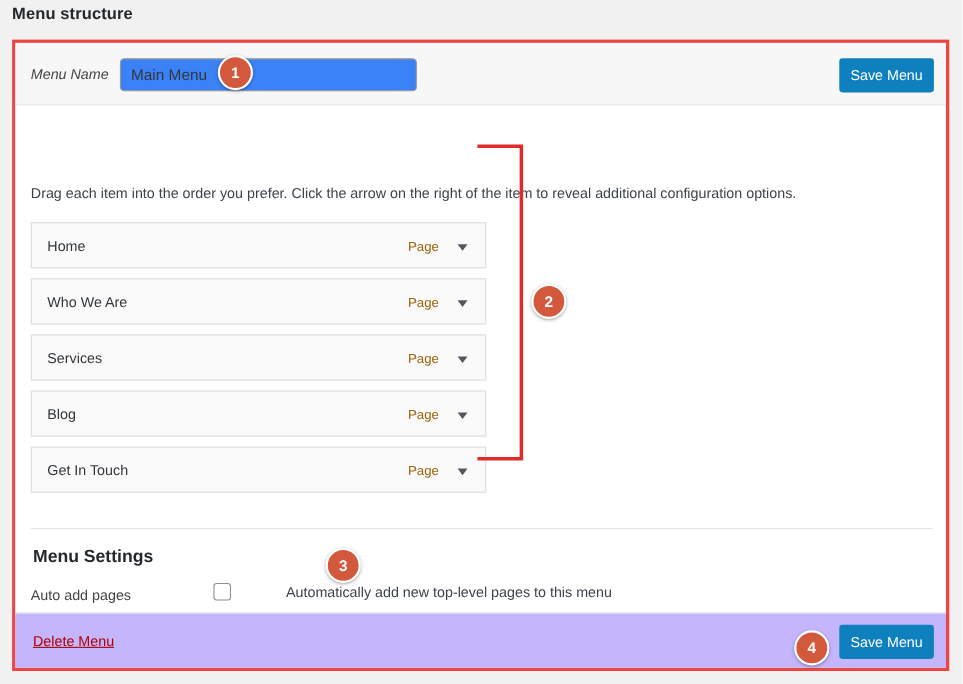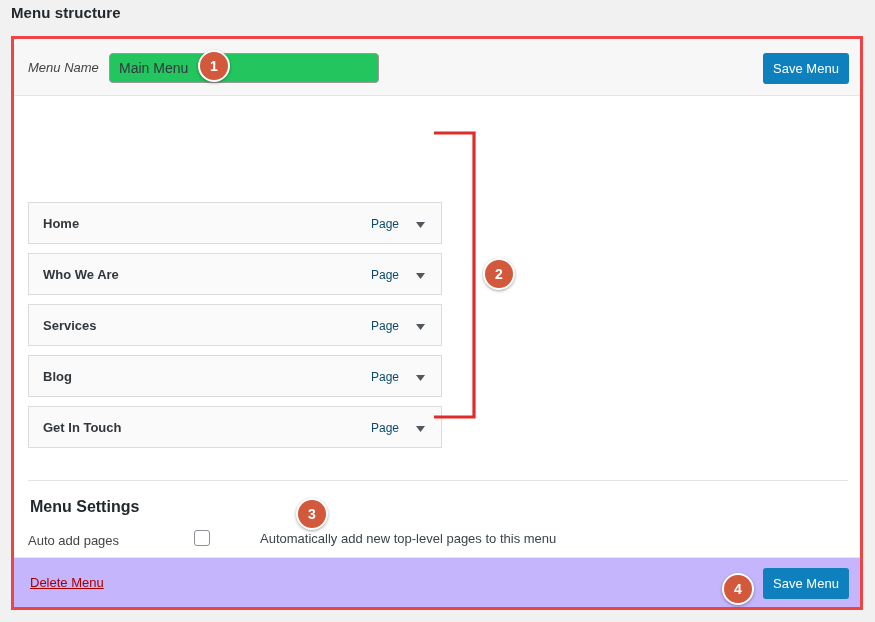--- a/index.html
+++ b/index.html
@@ -57,21 +57,21 @@
   }
   .menu-name-input {
     position: absolute;
     left: 95px;
     top: 14px;
     width: 270px;
     height: 30px;
     box-sizing: border-box;
     border: 1px solid #999;
     border-radius: 4px;
-    background: #22c55e;
+    background: #3b82f6;
     font-family: "Liberation Sans", sans-serif;
     font-size: 14px;
     color: #32373c;
     padding: 0 9px;
     outline: none;
   }
   .btn-primary {
     background: #0d80bd;
     color: #ffffff;
     border: none;
@@ -118,29 +118,29 @@
     border: 1px solid #dcdcde;
     box-sizing: border-box;
     margin-bottom: 9px;
     cursor: move;
   }
   .menu-item-title {
     position: absolute;
     left: 14px;
     top: 13px;
     font-size: 13px;
-    font-weight: bold;
+    font-weight: normal;
     color: #32373c;
   }
   .menu-item-type {
     position: absolute;
     right: 42px;
     top: 14px;
     font-size: 12px;
-    color: #0c4a6e;
+    color: #a16207;
   }
   .menu-item-toggle {
     position: absolute;
     right: 14px;
     top: 15px;
     width: 13px;
     height: 13px;
     cursor: pointer;
   }
   .menu-item-toggle svg { display: block; }
@@ -265,20 +265,21 @@
 <div class="panel">
 
   <div class="panel-header">
     <span class="menu-name-label">Menu Name</span>
     <input class="menu-name-input" type="text" value="Main Menu" style="">
     <button class="btn-primary save-top">Save Menu</button>
   </div>
 
   <div class="panel-body">
 
+    <div class="drag-hint">Drag each item into the order you prefer. Click the arrow on the right of the item to reveal additional configuration options.</div>
 
     <div class="menu-list">
 
       <div class="menu-item">
         <span class="menu-item-title">Home</span>
         <span class="menu-item-type">Page</span>
         <span class="menu-item-toggle">
           <svg width="13" height="13" viewBox="0 0 13 13">
               <polygon points="2,4 11,4 6.5,10" fill="#50575e"></polygon>
             </svg>

